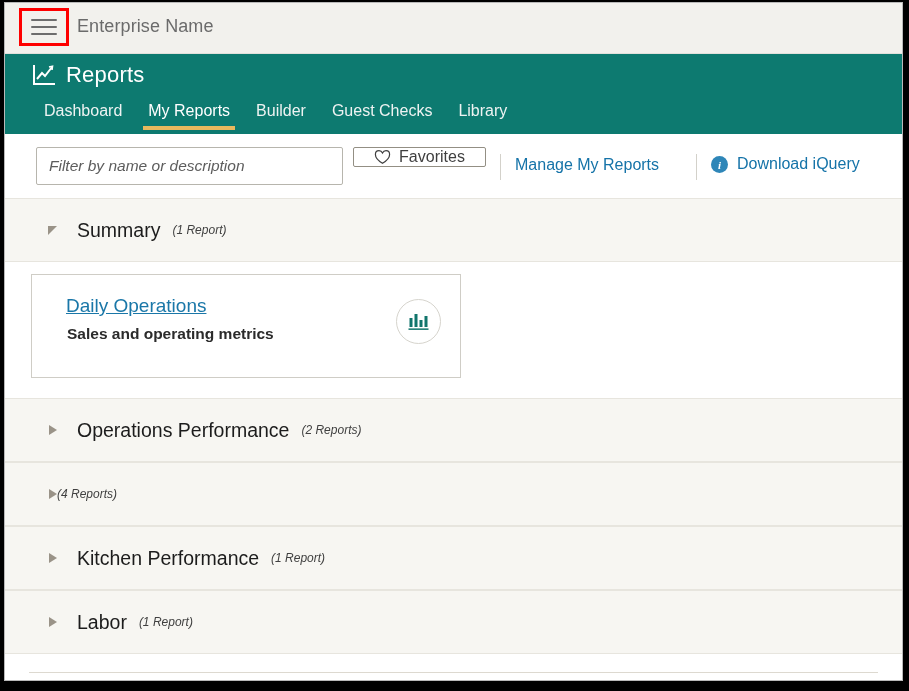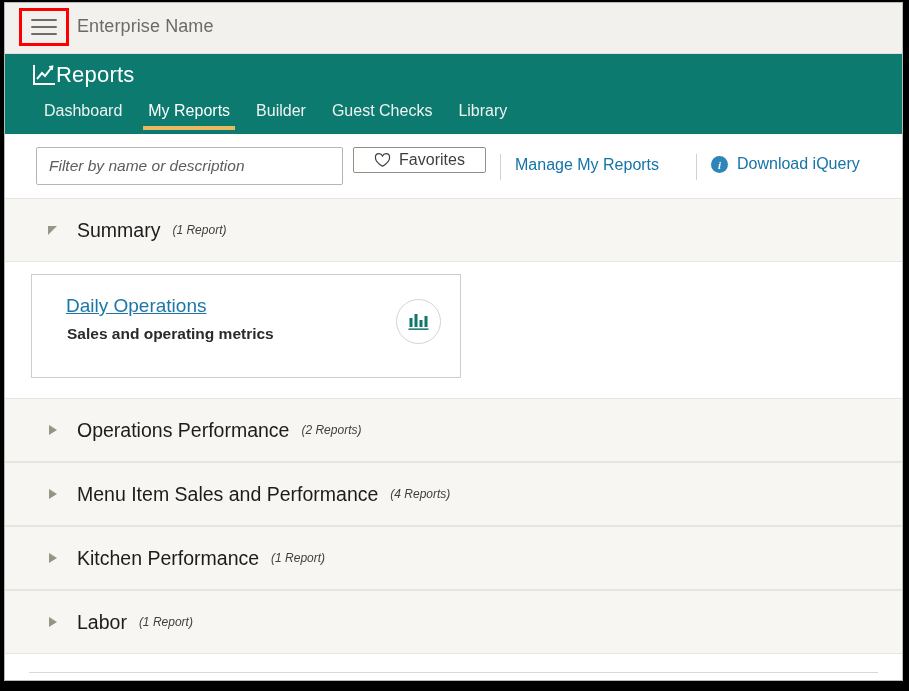--- a/index.html
+++ b/index.html
@@ -90,21 +90,21 @@
     height: 80px;
     background: #0d7a70;
     box-sizing: border-box;
   }
   #apphdr-title-row {
     position: absolute;
     left: 27px;
     top: 8px;
     display: flex;
     align-items: center;
-    gap: 0;
+    gap: 10px;
   }
   #reports-icon {
     width: 24px;
     height: 22px;
     display: block;
   }
   #apphdr-title {
     font-size: 22px;
     color: #ffffff;
     font-weight: 400;
@@ -174,21 +174,21 @@
   #filter-input::placeholder {
     color: #5d5d5d;
     font-style: italic;
     opacity: 1;
   }
   #favorites-btn {
     position: absolute;
     left: 342px;
     top: 13px;
     width: 133px;
-    height: 26px;
+    height: 20px;
     box-sizing: border-box;
     border: 1px solid #938f84;
     border-radius: 2px;
     background: #ffffff;
     display: flex;
     align-items: center;
     justify-content: center;
     gap: 8px;
     cursor: pointer;
   }
@@ -418,21 +418,20 @@
         </svg>
         <span class="section-title">Operations Performance</span>
         <span class="section-count">(2 Reports)</span>
       </div>
 
 
       <div class="section-row">
         <svg class="caret" viewBox="0 0 12 14">
           <path d="M2 2 L10 7 L2 12 Z" fill="#9a9388"></path>
         </svg>
-        <span class="section-title">Menu Item Sales and Performance</span>
         <span class="section-count">(4 Reports)</span>
       </div>
 
       <div class="section-row">
         <svg class="caret" viewBox="0 0 12 14">
           <path d="M2 2 L10 7 L2 12 Z" fill="#9a9388"></path>
         </svg>
         <span class="section-title">Kitchen Performance</span>
         <span class="section-count">(1 Report)</span>
       </div>

